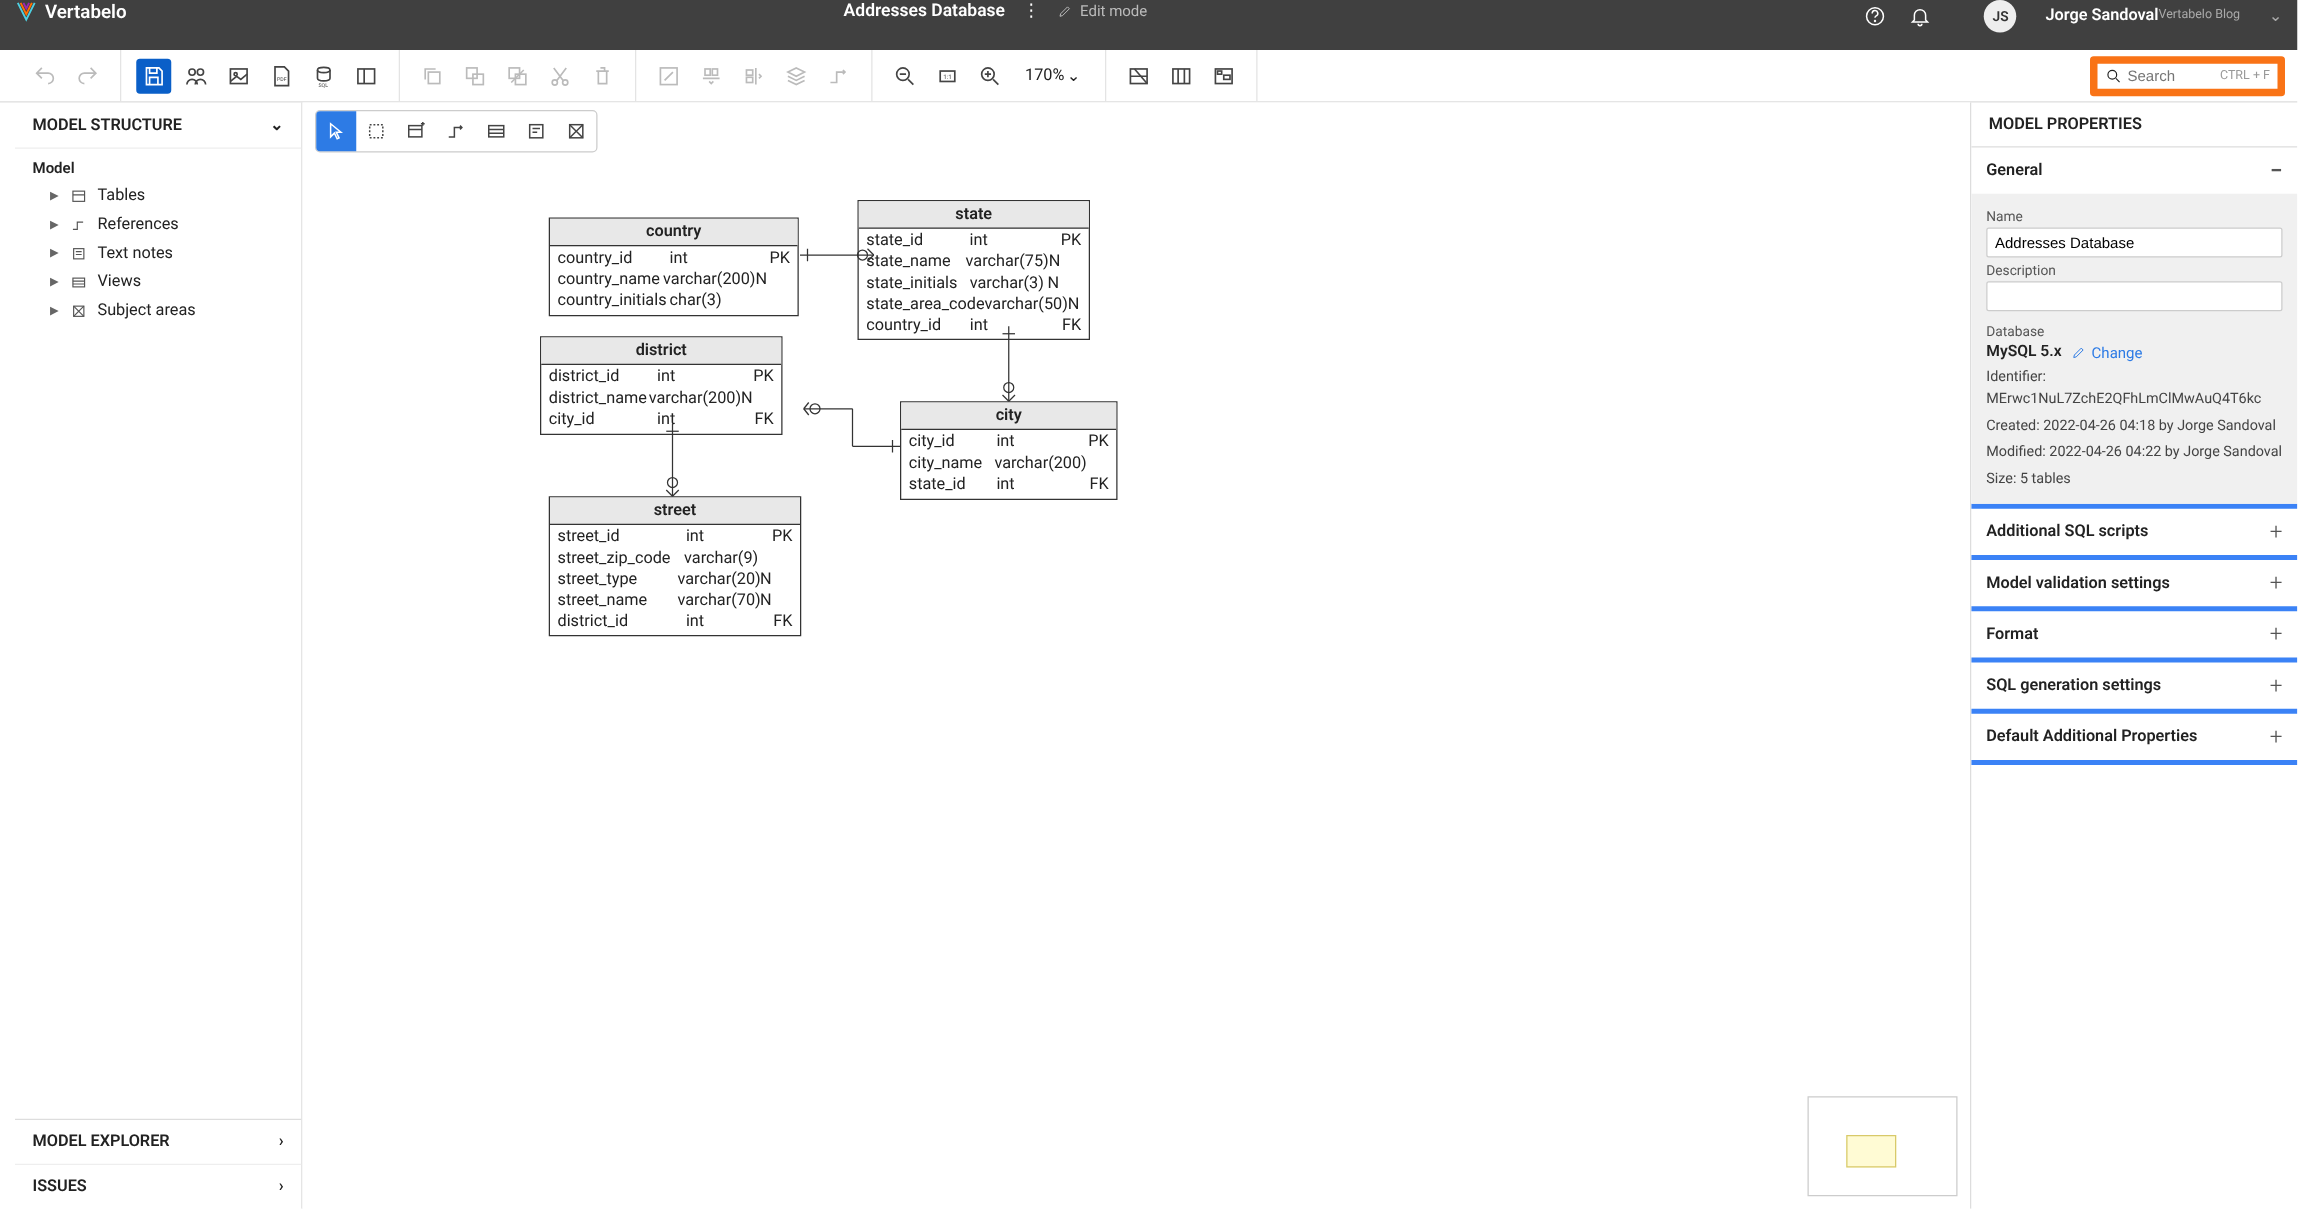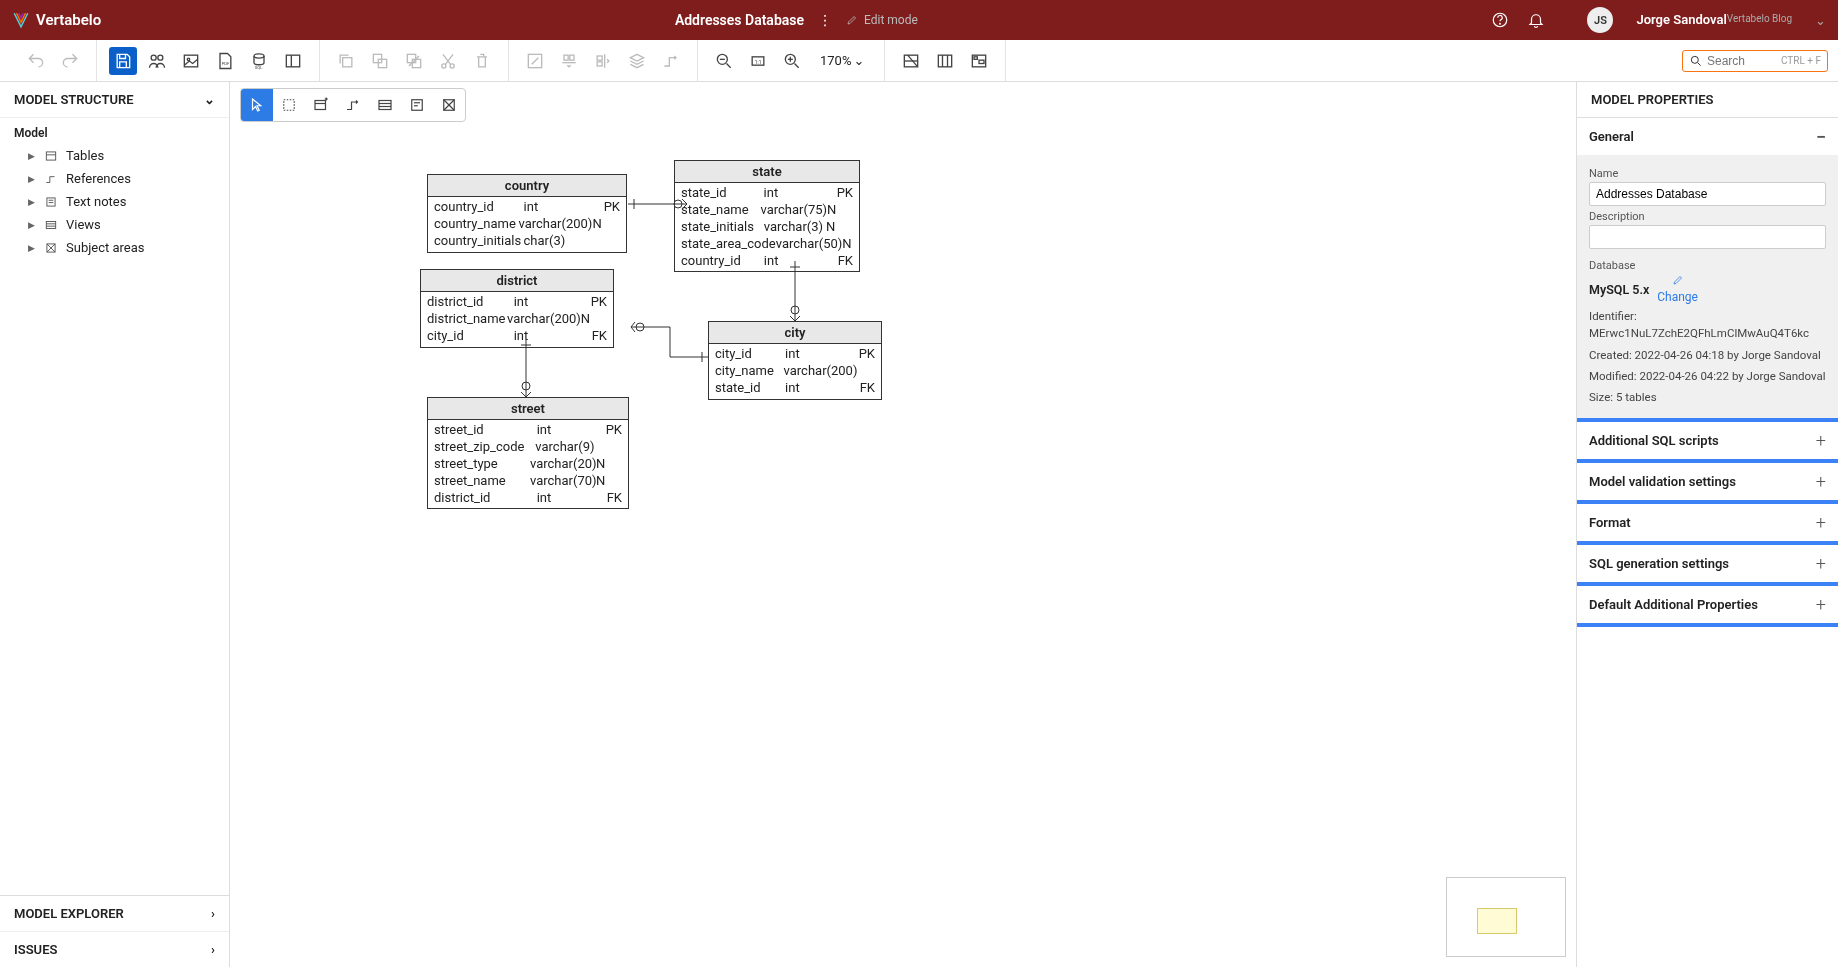--- a/index.html
+++ b/index.html
@@ -1,19 +1,19 @@
 <!DOCTYPE html>
 <html><head>
 <meta charset="utf-8">
 <style>
 * { box-sizing: border-box; margin: 0; padding: 0; }
 body { font-family: -apple-system, BlinkMacSystemFont, "Segoe UI", Roboto, Arial, sans-serif; font-size: 13px; color: #222; background: #fff; overflow: hidden; }
 
 
-.top-header { height: 40px; background: #7f1d1d; color: #fff; display: flex; align-items: center; padding: 0 12px; }
+.top-header { height: 40px; background: #404040; color: #fff; display: flex; align-items: flex-start; padding: 0 12px; }
 .logo { display: flex; align-items: center; gap: 6px; font-weight: 600; font-size: 15px; }
 .logo-icon { width: 18px; height: 18px; }
 .header-center { flex: 1; display: flex; justify-content: center; align-items: center; gap: 14px; }
 .doc-title { font-weight: 600; font-size: 14px; }
 .dots-btn { color: #fff; cursor: pointer; font-size: 14px; }
 .edit-mode { display: flex; align-items: center; gap: 6px; font-size: 12px; color: #bbb; }
 .header-right { display: flex; align-items: center; gap: 18px; }
 .header-icon { width: 18px; height: 18px; cursor: pointer; color: #fff; }
 .user-block { display: flex; align-items: center; gap: 23px; cursor: pointer; margin-left: 24px; }
 .avatar { width: 26px; height: 26px; border-radius: 50%; background: #eee; color: #333; display: flex; align-items: center; justify-content: center; font-weight: 600; font-size: 11px; }
@@ -25,26 +25,26 @@
 
 .toolbar { height: 42px; border-bottom: 1px solid #ddd; display: flex; align-items: center; padding: 0 10px; }
 .tb-group { display: flex; align-items: center; gap: 6px; padding: 0 12px; border-right: 1px solid #e4e4e4; height: 100%; }
 .tb-group:last-child { border-right: none; }
 .tb-btn { width: 28px; height: 28px; display: flex; align-items: center; justify-content: center; cursor: pointer; border-radius: 3px; color: #444; }
 .tb-btn.disabled { color: #bbb; cursor: default; }
 .tb-btn.save { background: #0a5fc8; color: #fff; }
 .tb-btn svg { width: 20px; height: 20px; }
 .tb-zoom { display: flex; align-items: center; gap: 2px; padding: 0 8px; cursor: pointer; font-size: 13px; }
 .tb-spacer { flex: 1; }
-.search-box { display: flex; align-items: center; gap: 4px; border: 1px solid #f97316; border-radius: 3px; padding: 3px 6px; margin-left: 43px; }
+.search-box { display: flex; align-items: center; gap: 4px; border: 6px solid #f97316; border-radius: 3px; padding: 3px 6px; margin-left: 43px; }
 .search-box input { border: none; outline: none; width: 70px; font-size: 12px; color: #888; }
 .search-hint { font-size: 10px; color: #999; }
 
 
-.main { display: flex; height: calc(100vh - 82px); }
+.main { display: flex; height: calc(100vh - 82px); margin-left: 12px; }
 .left-panel { width: 230px; border-right: 1px solid #ddd; display: flex; flex-direction: column; }
 .panel-header { padding: 10px 14px; font-weight: 600; font-size: 13px; display: flex; justify-content: space-between; align-items: center; border-bottom: 1px solid #eee; cursor: pointer; }
 .panel-body { flex: 1; padding: 8px 14px; }
 .model-title { font-weight: 600; font-size: 12px; margin-bottom: 4px; }
 .tree-item { display: flex; align-items: center; gap: 8px; padding: 4px 0 4px 14px; cursor: pointer; font-size: 13px; }
 .tree-caret { font-size: 9px; color: #666; width: 8px; }
 .tree-icon { width: 14px; height: 14px; color: #555; }
 .panel-footer { border-top: 1px solid #ddd; }
 
 
@@ -70,21 +70,21 @@
 
 .right-panel { width: 262px; border-left: 1px solid #ddd; display: flex; flex-direction: column; overflow-y: auto; }
 .rp-section { border-bottom: 4px solid #3b82f6; }
 .rp-sec-head { padding: 8px 12px; font-weight: 600; font-size: 13px; display: flex; justify-content: space-between; align-items: center; cursor: pointer; }
 .rp-sec-body { padding: 8px 12px 12px; background: #f0f0f0; }
 .rp-label { font-size: 11px; color: #555; margin-top: 4px; }
 .rp-input { width: 100%; border: 1px solid #ccc; background: #fff; padding: 4px 6px; font-size: 12px; margin-top: 2px; border-radius: 2px; }
 .rp-text { font-size: 11.5px; color: #444; margin-top: 4px; line-height: 1.5; }
 .rp-db { display: flex; align-items: center; gap: 8px; margin-top: 2px; }
 .rp-db-name { font-weight: 600; font-size: 12.5px; }
-.rp-change { color: #2d7be5; font-size: 12px; cursor: pointer; display: flex; align-items: center; gap: 4px; flex-direction: column; }
+.rp-change { color: #2d7be5; font-size: 12px; cursor: pointer; display: flex; align-items: center; gap: 4px; }
 .plus { font-size: 18px; font-weight: 300; color: #555; }
 .minus { font-size: 18px; color: #555; }
 
 svg { stroke: currentColor; fill: none; stroke-width: 1.6; }
 </style>
 </head>
 <body>
 
 <div class="top-header">
   <div class="logo">

